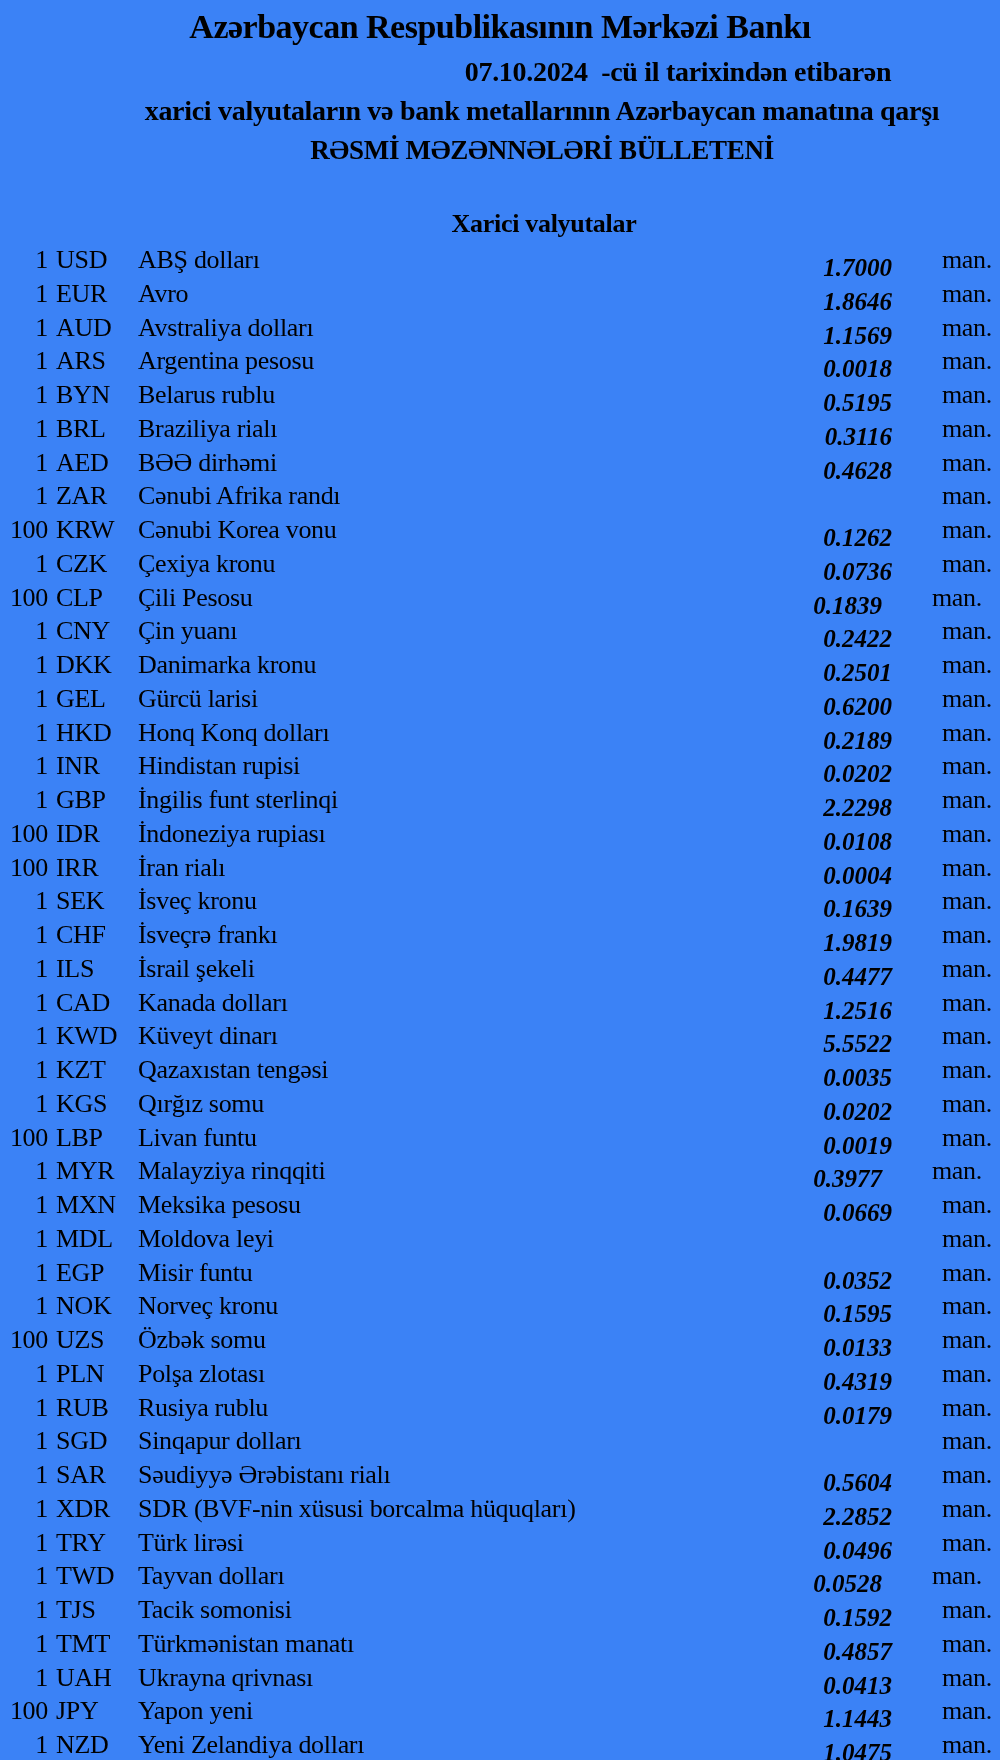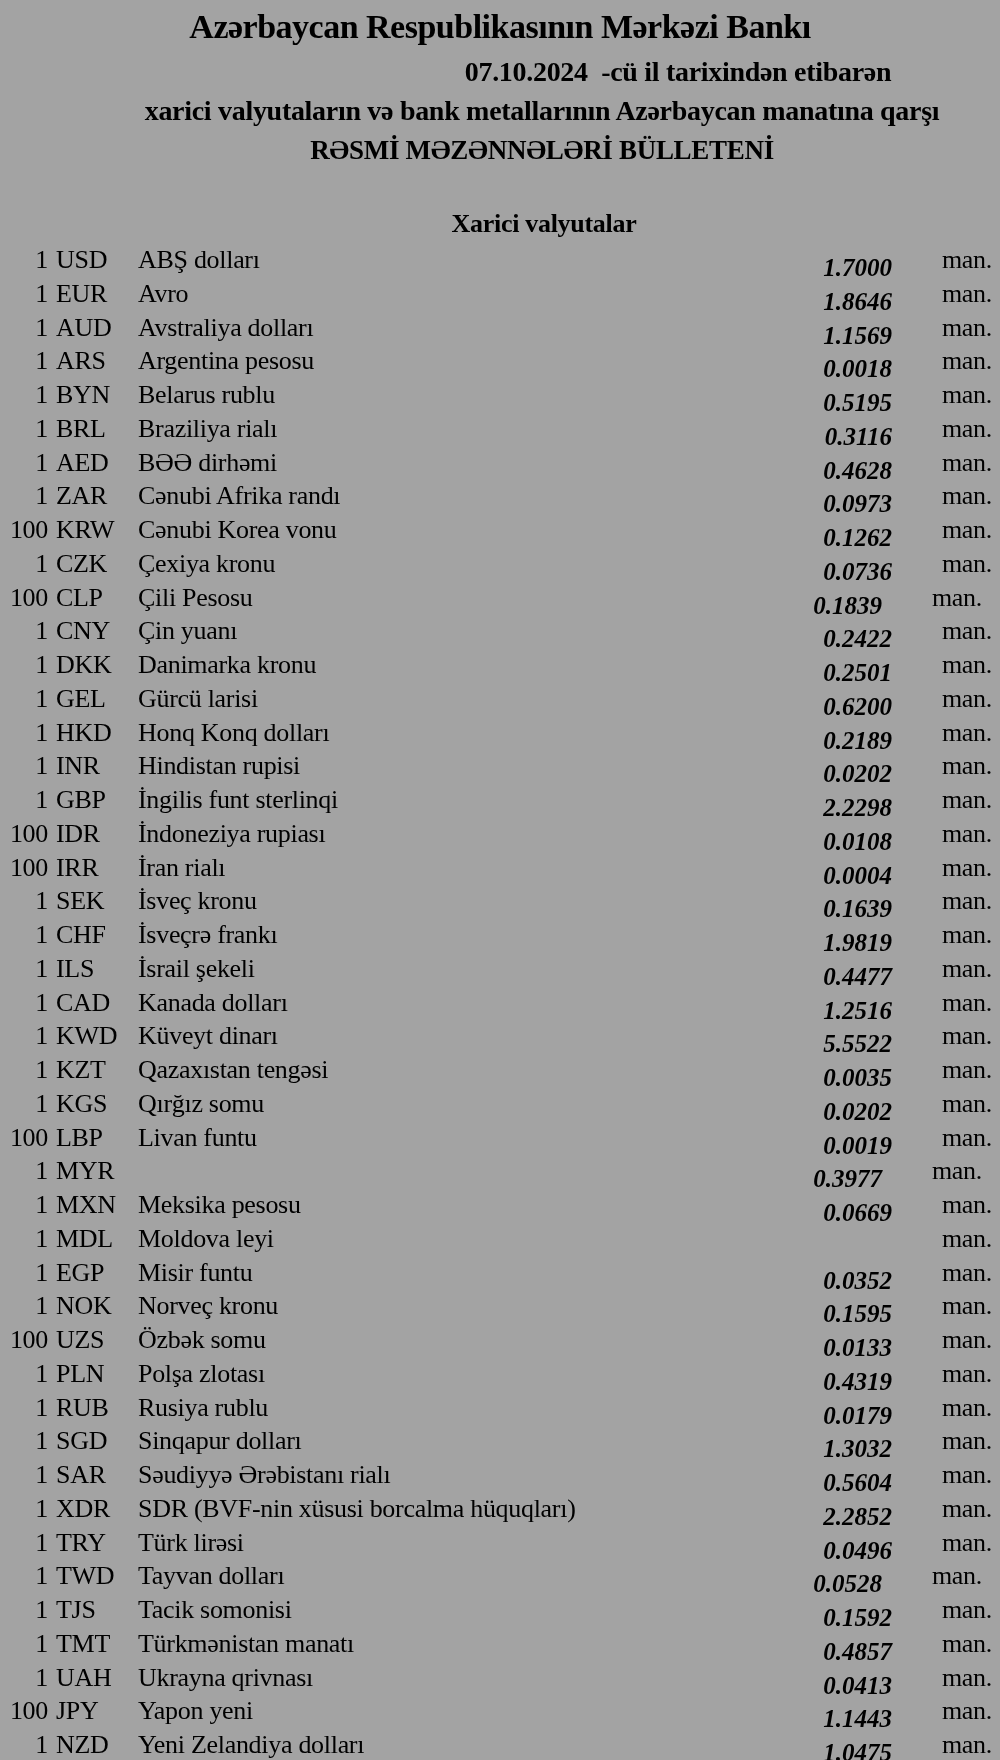--- a/index.html
+++ b/index.html
@@ -5,21 +5,21 @@
   html, body { margin: 0; padding: 0; }
   body {
     width: 1000px; height: 1760px;
     background: #ffffff; color: #000000;
     font-family: "Liberation Serif", serif;
     overflow: hidden;
   }
   .page {
     position: relative;
     width: 1000px; height: 1760px;
-    background: #a3a3a3;
+    background: #3b82f6;
     overflow: hidden;
   }
   .hline {
     position: absolute;
     width: 1000px;
     text-align: center;
     font-weight: bold;
     white-space: pre;
     letter-spacing: -0.3px;
   }
@@ -114,21 +114,20 @@
     <span class="cell qty">1</span>
     <span class="cell code">AED</span>
     <span class="cell name">BƏƏ dirhəmi</span>
     <span class="cell rate-group"><span class="rate">0.4628</span></span>
     <span class="cell unit">man.</span>
   </div>
       <div class="row">
     <span class="cell qty">1</span>
     <span class="cell code">ZAR</span>
     <span class="cell name">Cənubi Afrika randı</span>
-    <span class="cell rate-group"><span class="rate">0.0973</span></span>
     <span class="cell unit">man.</span>
   </div>
       <div class="row">
     <span class="cell qty">100</span>
     <span class="cell code">KRW</span>
     <span class="cell name">Cənubi Korea vonu</span>
     <span class="cell rate-group"><span class="rate">0.1262</span></span>
     <span class="cell unit">man.</span>
   </div>
       <div class="row">
@@ -253,20 +252,21 @@
       <div class="row">
     <span class="cell qty">100</span>
     <span class="cell code">LBP</span>
     <span class="cell name">Livan funtu</span>
     <span class="cell rate-group"><span class="rate">0.0019</span></span>
     <span class="cell unit">man.</span>
   </div>
       <div class="row">
     <span class="cell qty">1</span>
     <span class="cell code">MYR</span>
+    <span class="cell name">Malayziya rinqqiti</span>
     <span class="cell rate-group"><span class="rate">0.3977</span></span>
     <span class="cell unit">man.</span>
   </div>
       <div class="row">
     <span class="cell qty">1</span>
     <span class="cell code">MXN</span>
     <span class="cell name">Meksika pesosu</span>
     <span class="cell rate-group"><span class="rate">0.0669</span></span>
     <span class="cell unit">man.</span>
   </div>
@@ -308,21 +308,20 @@
     <span class="cell qty">1</span>
     <span class="cell code">RUB</span>
     <span class="cell name">Rusiya rublu</span>
     <span class="cell rate-group"><span class="rate">0.0179</span></span>
     <span class="cell unit">man.</span>
   </div>
       <div class="row">
     <span class="cell qty">1</span>
     <span class="cell code">SGD</span>
     <span class="cell name">Sinqapur dolları</span>
-    <span class="cell rate-group"><span class="rate">1.3032</span></span>
     <span class="cell unit">man.</span>
   </div>
       <div class="row">
     <span class="cell qty">1</span>
     <span class="cell code">SAR</span>
     <span class="cell name">Səudiyyə Ərəbistanı rialı</span>
     <span class="cell rate-group"><span class="rate">0.5604</span></span>
     <span class="cell unit">man.</span>
   </div>
       <div class="row">

